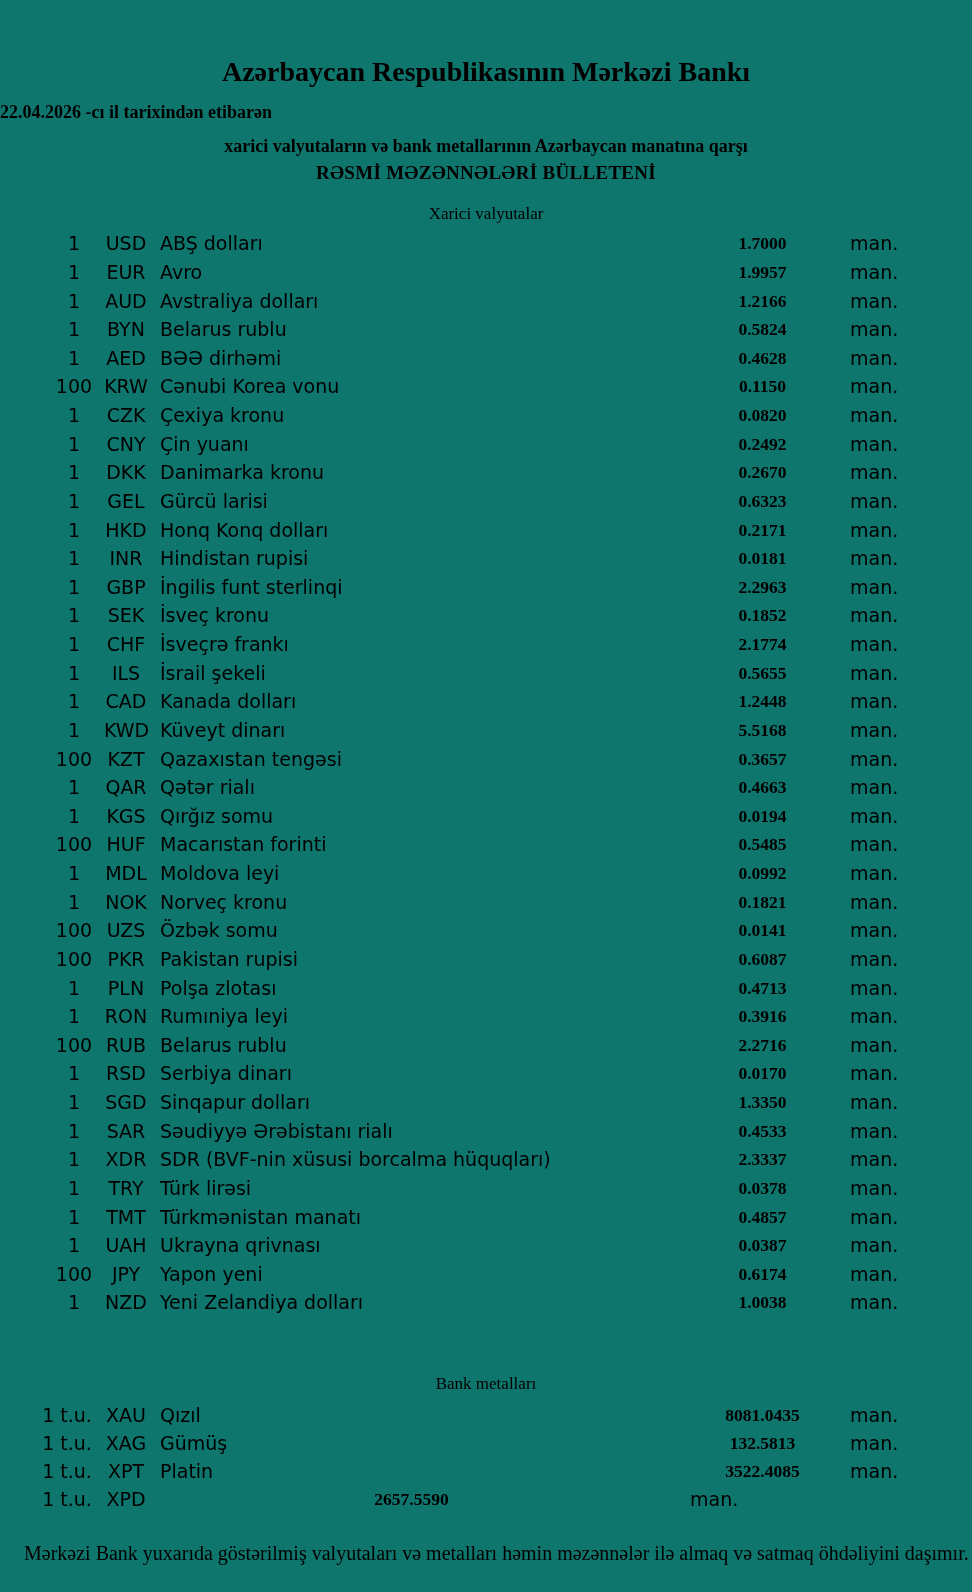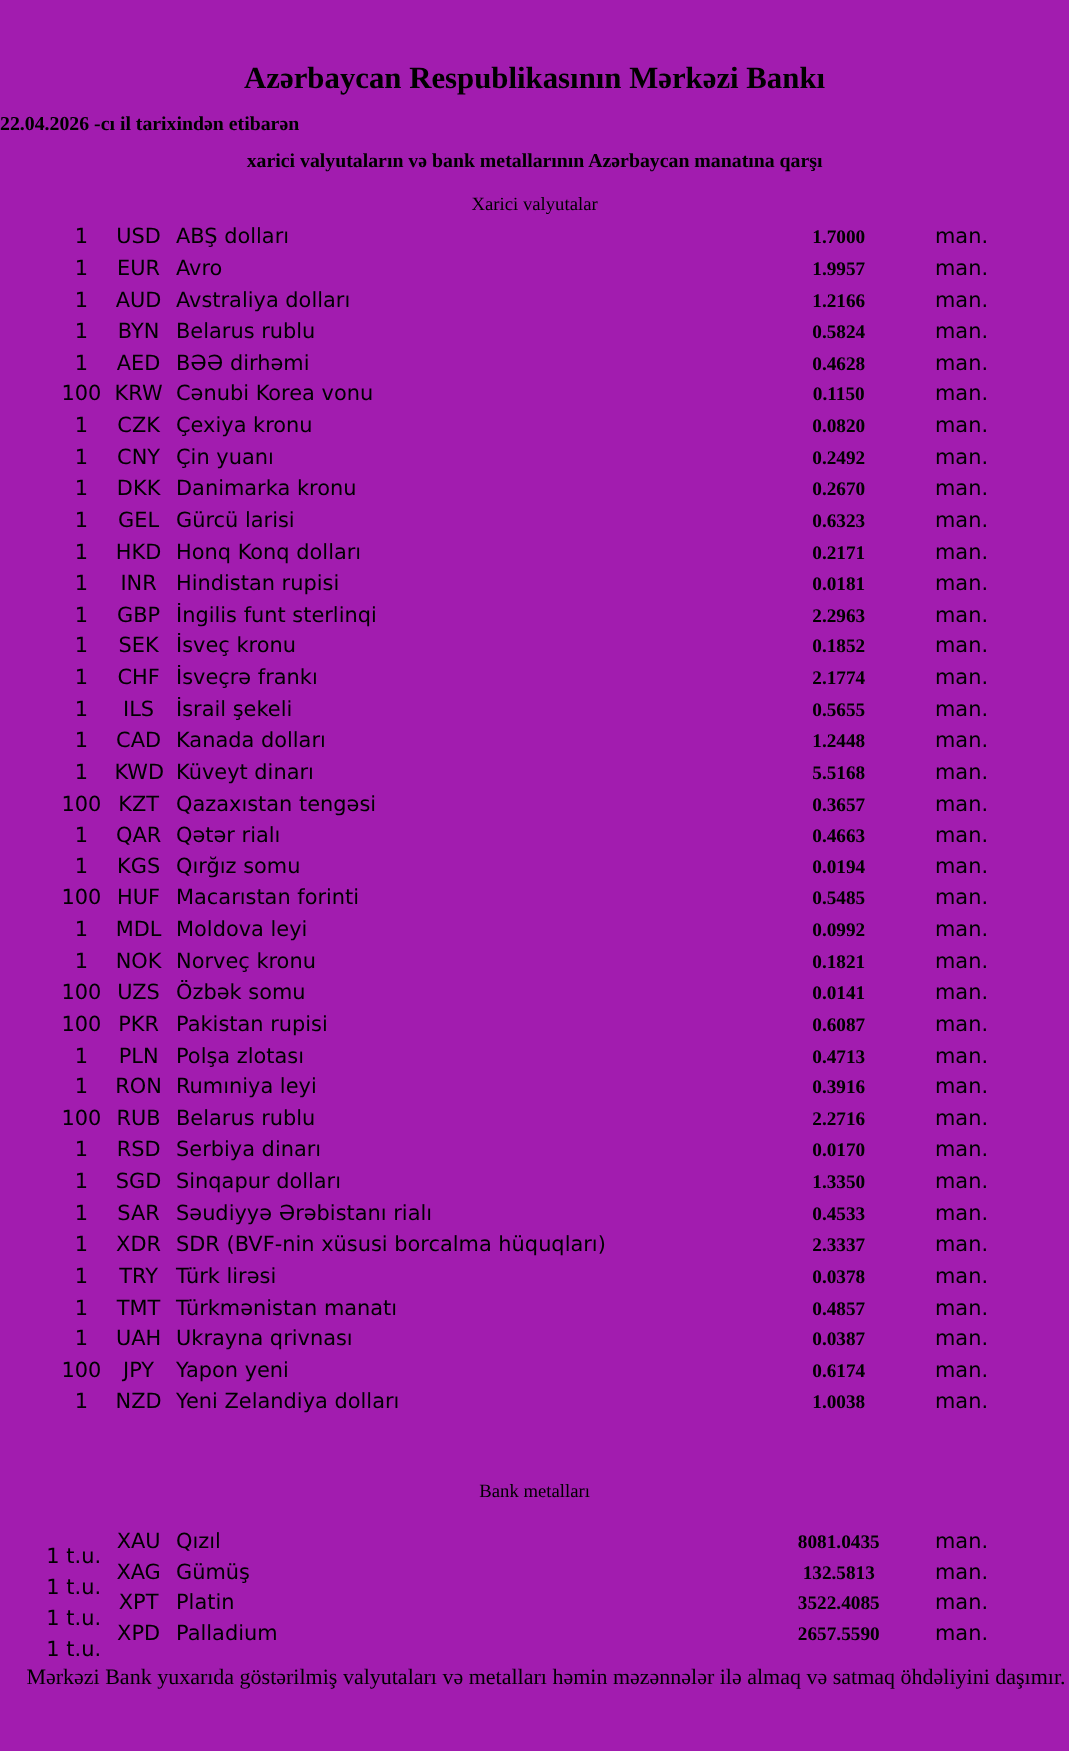--- a/index.html
+++ b/index.html
@@ -1,21 +1,21 @@
 <!DOCTYPE html>
 <html><head>
 <meta charset="utf-8">
 <style>
   * { margin: 0; padding: 0; box-sizing: border-box; }
   html, body { background: #ffffff; }
   .page {
     position: relative;
     width: 972px;
     height: 1592px;
-    background: #a21caf;
+    background: #0f766e;
     color: #000000;
     overflow: hidden;
     font-family: "DejaVu Sans", sans-serif;
   }
 
   
   .doc-title {
     margin-top: 54px;
     text-align: center;
     font-family: "Liberation Serif", "DejaVu Serif", serif;
@@ -64,21 +64,21 @@
   .row {
     display: grid;
     grid-template-columns: 104px 44px 1fr 160px 122px;
     height: 28.63px;
     align-items: center;
     font-size: 19px;
     line-height: 28px;
   }
   .metals-table .row { height: 28.2px; }
   .cell-qty  { text-align: center; padding-left: 44px; white-space: nowrap; }
-  .metals-table .cell-qty { padding-left: 30px; margin-top: 28px; }
+  .metals-table .cell-qty { padding-left: 30px; }
   .cell-code { text-align: center; white-space: nowrap; }
   .cell-name { padding-left: 12px; white-space: nowrap; }
   .cell-rate {
     text-align: center;
     padding-right: 15px;
     font-family: "Liberation Serif", "DejaVu Serif", serif;
     font-weight: bold;
     font-size: 17.5px;
     white-space: nowrap;
   }
@@ -96,20 +96,21 @@
   }
 </style>
 </head>
 <body>
 
 <div class="page">
 
   <div class="doc-title">Azərbaycan Respublikasının Mərkəzi Bankı</div>
   <div class="date-line">22.04.2026 -cı il tarixindən etibarən</div>
   <div class="subtitle-line">xarici valyutaların və bank metallarının Azərbaycan manatına qarşı</div>
+  <div class="bulletin-line">RƏSMİ MƏZƏNNƏLƏRİ BÜLLETENİ</div>
 
   <div class="section-title currencies">Xarici valyutalar</div>
 
   <div class="rate-table currencies-table" id="currencies-table">
   <div class="row">
     <span class="cell-qty">1</span>
     <span class="cell-code">USD</span>
     <span class="cell-name">ABŞ dolları</span>
     <span class="cell-rate">1.7000</span>
     <span class="cell-unit">man.</span>
@@ -435,21 +436,20 @@
     <span class="cell-qty">1 t.u.</span>
     <span class="cell-code">XPT</span>
     <span class="cell-name">Platin</span>
     <span class="cell-rate">3522.4085</span>
     <span class="cell-unit">man.</span>
   </div>
 
   <div class="row">
     <span class="cell-qty">1 t.u.</span>
     <span class="cell-code">XPD</span>
-    <span class="cell-name">Palladium</span>
     <span class="cell-rate">2657.5590</span>
     <span class="cell-unit">man.</span>
   </div>
 </div>
 
   <div class="disclaimer">Mərkəzi Bank yuxarıda göstərilmiş valyutaları və metalları həmin məzənnələr ilə almaq və satmaq öhdəliyini daşımır.</div>
 
 </div>
 
 </body></html>

